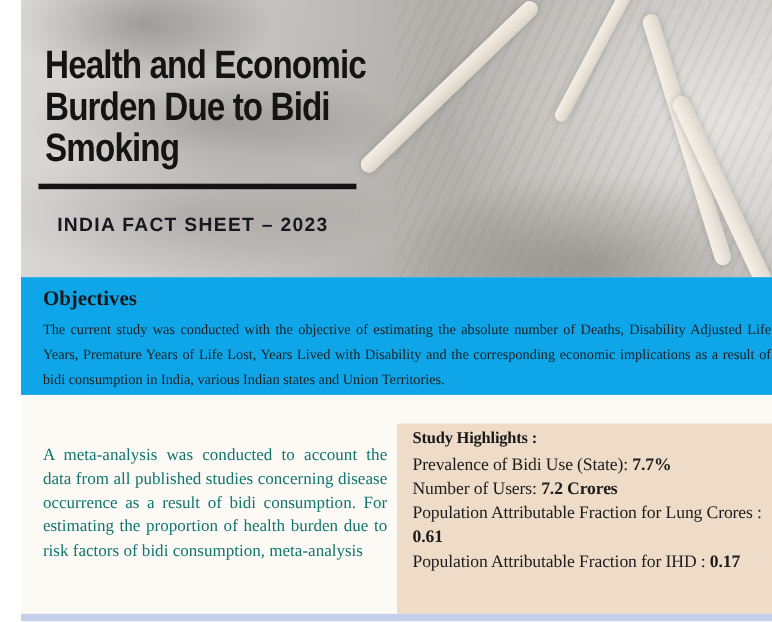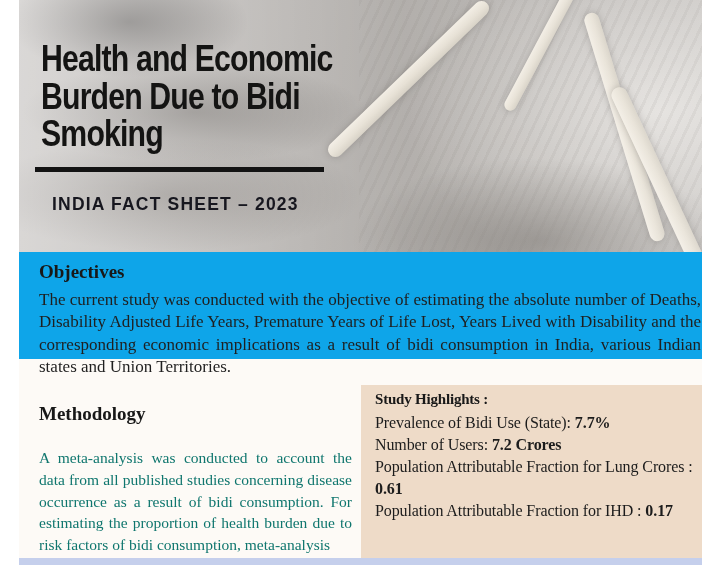--- a/index.html
+++ b/index.html
@@ -54,21 +54,21 @@
   
   .objectives {
     position:absolute; left:0; top:252px; width:702px; height:107px;
     background:#0ea5e9; padding:9px 20px 0 20px;
   }
   .sec-heading {
     font-family:"Liberation Serif", serif; font-weight:700;
     font-size:19px; color:#181818; margin:0 0 6px 0;
   }
   .objectives p {
-    font-size:17px; line-height:22.4px; text-align:justify; color:#1f1f1f;
+    font-size:13px; line-height:22.4px; text-align:justify; color:#1f1f1f;
   }
 
   
   .methodology { position:absolute; left:20px; top:403px; width:313px; }
   .methodology .sec-heading { margin-bottom:22px; }
   .methodology p {
     font-size:15.5px; line-height:21.8px; text-align:justify; color:#0f766e;
   }
 
   
@@ -107,21 +107,20 @@
     <div class="divider"></div>
     <div class="subtitle">INDIA FACT SHEET – 2023</div>
   </div>
 
   <div class="objectives">
     <h2 class="sec-heading">Objectives</h2>
     <p>The current study was conducted with the objective of estimating the absolute number of Deaths, Disability Adjusted Life Years, Premature Years of Life Lost, Years Lived with Disability and the corresponding economic implications as a result of bidi consumption in India, various Indian states and Union Territories.</p>
   </div>
 
   <div class="methodology">
-    <h2 class="sec-heading">Methodology</h2>
     <p>A meta-analysis was conducted to account the data from all published studies concerning disease occurrence as a result of bidi consumption. For estimating the proportion of health burden due to risk factors of bidi consumption, meta-analysis</p>
   </div>
 
   <div class="highlights">
     <h2 class="sec-heading">Study Highlights :</h2>
     <div class="hl-item"><span>Prevalence of Bidi Use (State): </span><b>7.7%</b></div>
     <div class="hl-item"><span>Number of Users: </span><b>7.2 Crores</b></div>
     <div class="hl-item"><span>Population Attributable Fraction for Lung Crores : </span><b>0.61</b></div>
     <div class="hl-item"><span>Population Attributable Fraction for IHD : </span><b>0.17</b></div>
   </div>

